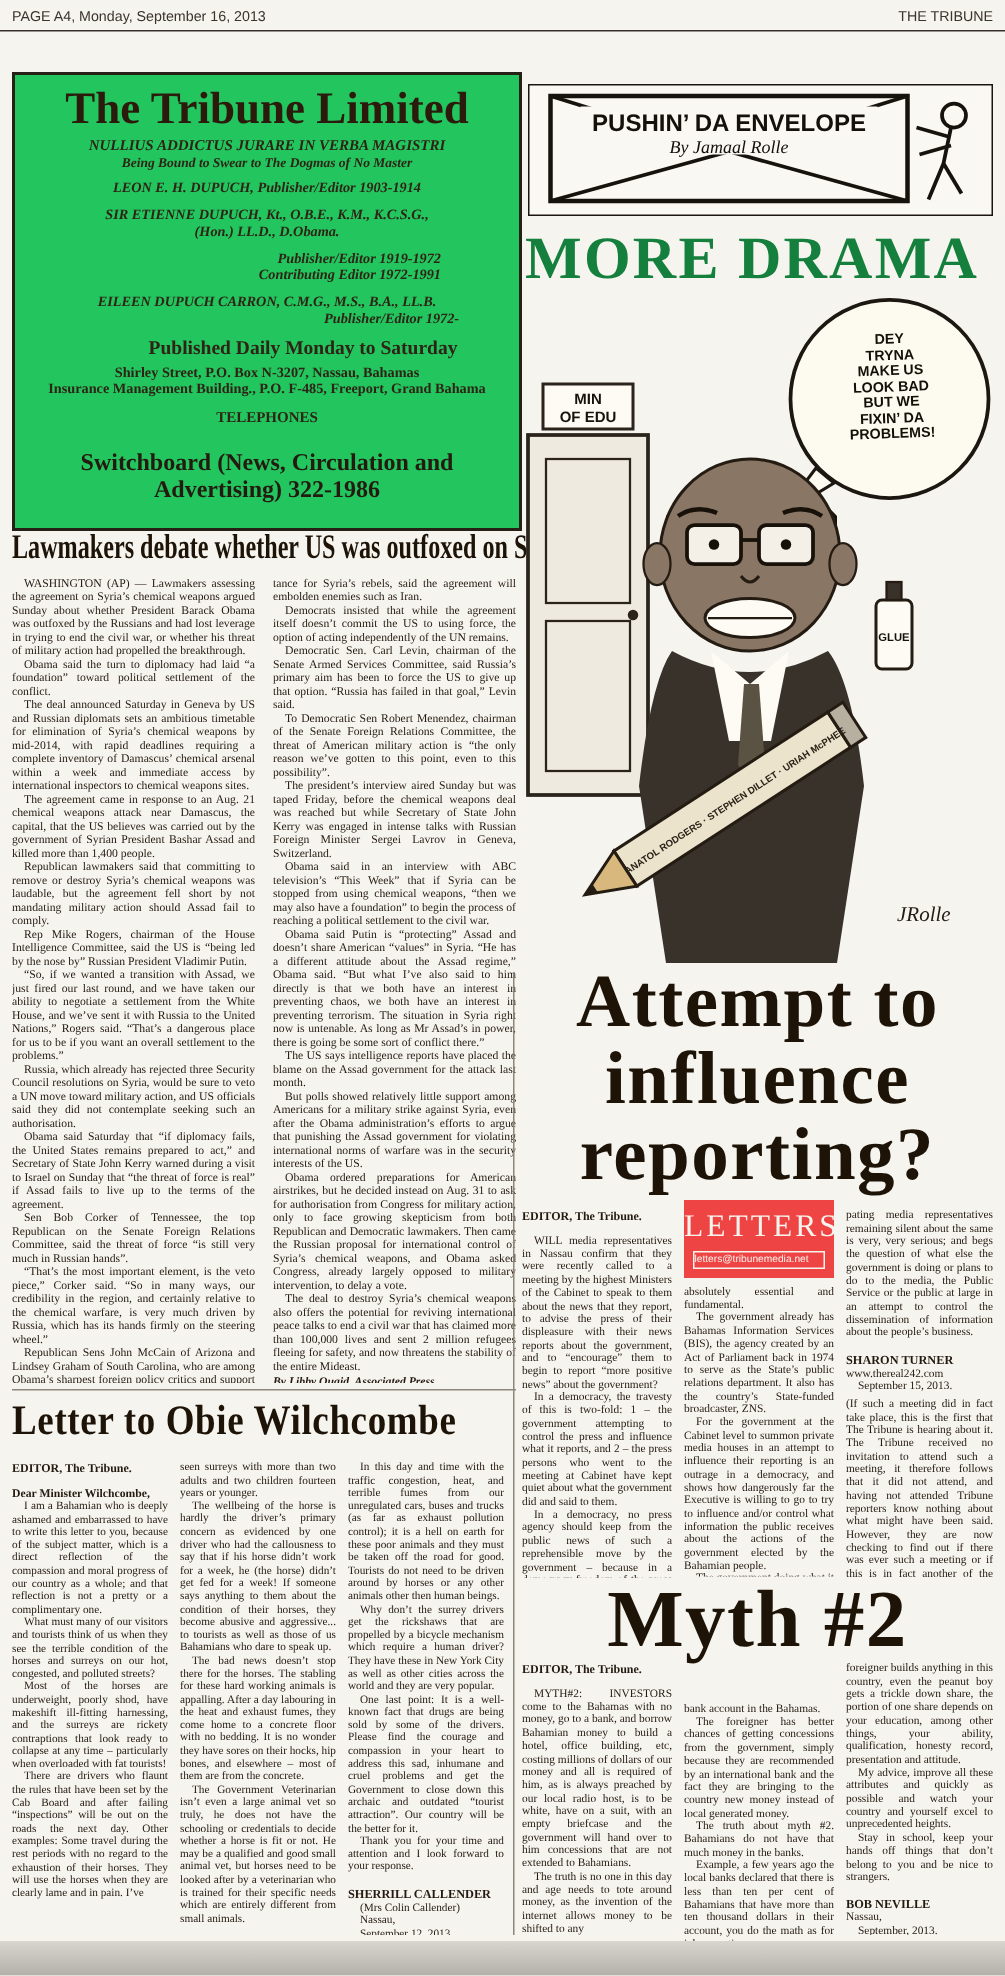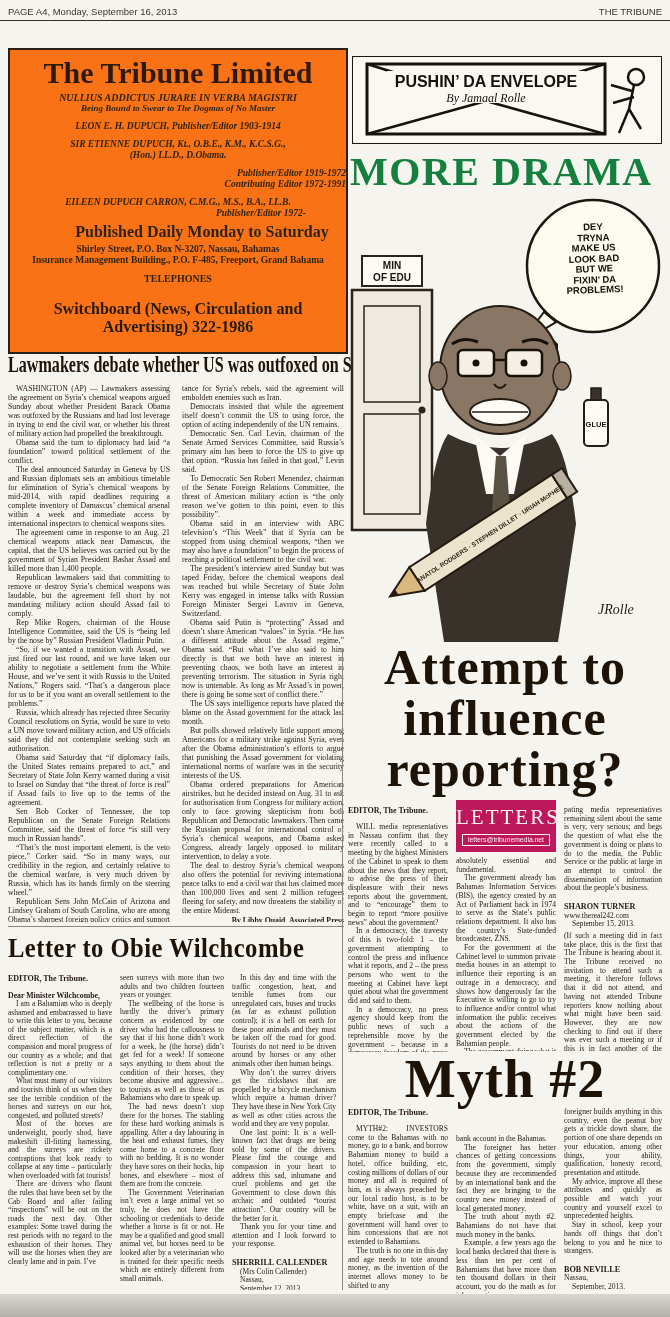--- a/index.html
+++ b/index.html
@@ -5,52 +5,52 @@
   html,body{margin:0;padding:0;background:#dedbd4;}
   .page{position:relative;width:670px;height:1317px;background:#f6f4ef;overflow:hidden;
         font-family:"Liberation Serif",serif;color:#241a10;}
   .abs{position:absolute;}
   
   .pghdr{font-family:"Liberation Sans",sans-serif;font-size:9.5px;color:#3a342c;}
   .toprule{border-top:1.5px solid #35302a;}
   .banner{background:#14110d;color:#f5f2ec;font-family:"Liberation Sans",sans-serif;
           font-weight:bold;font-size:11px;letter-spacing:.6px;text-align:center;line-height:17px;}
   
-  .masthead{border:2px solid #27201६px;border:2px solid #272016;background:#f97316;text-align:center;overflow:hidden;}
+  .masthead{border:2px solid #27201६px;border:2px solid #272016;background:#22c55e;text-align:center;overflow:hidden;}
   .mh-title{font-size:30px;font-weight:bold;color:#2c1a0c;margin:6px 0 2px;}
   .mh-line{font-size:9.5px;font-weight:bold;color:#2e2315;line-height:11px;}
   .it{font-style:italic;}
   .mh-gap{margin-top:7px;}
-  .mh-right{text-align:right;}
+  .mh-right{text-align:right;padding-right:52px;}
   
   .syria-head{font-weight:bold;color:#1d1307;font-size:23px;white-space:nowrap;
               transform:scaleX(.70);transform-origin:left center;}
   .obie-head{font-weight:bold;color:#1d1307;font-size:28px;white-space:nowrap;
              transform:scaleX(.88);transform-origin:left center;letter-spacing:.5px;}
   .attempt-head{font-weight:bold;color:#1d1307;font-size:50px;line-height:51px;
                 text-align:center;white-space:pre-line;letter-spacing:1px;}
   .myth-head{font-weight:bold;color:#1d1307;font-size:54px;text-align:center;letter-spacing:1px;}
   .drama-head{font-weight:bold;color:#15803d;font-size:40px;letter-spacing:1.5px;white-space:nowrap;}
   
   .bodycol{overflow:hidden;}
   .bodycol p{margin:0;text-align:justify;text-indent:8px;}
   .sy p{font-size:7.8px;line-height:9px;}
   .lt p{font-size:7.5px;line-height:8.6px;}
   .rt p{font-size:7.6px;line-height:8.7px;}
   .cont p:first-child{text-indent:0;}
   .edline{font-weight:bold;font-size:8px;margin:0 0 8px;}
   .salut{font-weight:bold;font-size:7.8px;line-height:9px;margin:6px 0 0;}
-  .byline{font-weight:bold;font-size:7.8px;text-align:right;margin-top:1px;}
+  .byline{font-weight:bold;font-style:italic;font-size:7.8px;margin-top:1px;}
   .sig{margin-top:9px;}
   .signame{font-weight:bold;font-size:8.2px;line-height:9.5px;}
   .sigline{font-size:7.6px;line-height:8.7px;}
   .vrule{border-left:1px solid #8d867b;}
   .hrule{border-top:1px solid #8d867b;}
   
-  .lettersbox{background:#be185d;color:#f7f4ee;text-align:center;overflow:hidden;}
+  .lettersbox{background:#ef4444;color:#f7f4ee;overflow:hidden;}
   .lettersbox .lb-title{font-size:21px;letter-spacing:2px;margin-top:5px;font-weight:normal;}
   .lb-emailwrap{margin:4px 6px 0;border:1px solid #f7f4ee;font-family:"Liberation Sans",sans-serif;
                 font-size:6.8px;line-height:10px;}
   
   .stripbox{border:1.5px solid #1a150e;background:#faf8f3;}
   .bubbletext{font-family:"Liberation Sans",sans-serif;font-weight:bold;font-size:9.5px;
               line-height:10.5px;text-align:center;white-space:pre-line;color:#121008;
               transform:rotate(-2deg);}
   .grayfoot{background:linear-gradient(#d9d6d0,#b3b0aa);}
 </style>
@@ -68,21 +68,21 @@
     <div class="mh-title">The Tribune Limited</div>
     <div class="mh-line it" style="font-size:10px;">NULLIUS ADDICTUS JURARE IN VERBA MAGISTRI</div>
     <div class="mh-line it" style="font-size:9px;">Being Bound to Swear to The Dogmas of No Master</div>
     <div class="mh-line it mh-gap">LEON E. H. DUPUCH, Publisher/Editor 1903-1914</div>
     <div class="mh-line it mh-gap">SIR ETIENNE DUPUCH, Kt., O.B.E., K.M., K.C.S.G.,</div>
     <div class="mh-line it">(Hon.) LL.D., D.Obama.</div>
     <div class="mh-line it mh-gap mh-right">Publisher/Editor 1919-1972</div>
     <div class="mh-line it mh-right">Contributing Editor 1972-1991</div>
     <div class="mh-line it mh-gap">EILEEN DUPUCH CARRON, C.M.G., M.S., B.A., LL.B.</div>
     <div class="mh-line it mh-right" style="padding-right:40px;">Publisher/Editor 1972-</div>
-    <div class="mh-line mh-gap" style="font-size:16px;padding-left:48px;">Published Daily Monday to Saturday</div>
+    <div class="mh-line mh-gap" style="font-size:13px;padding-left:48px;">Published Daily Monday to Saturday</div>
     <div class="mh-line mh-gap">Shirley Street, P.O. Box N-3207, Nassau, Bahamas</div>
     <div class="mh-line">Insurance Management Building., P.O. F-485, Freeport, Grand Bahama</div>
     <div class="mh-line mh-gap" style="font-size:10px;">TELEPHONES</div>
     <div style="font-weight:bold;">
         <p>Switchboard (News, Circulation and Advertising) 322-1986</p>
         <p>Advertising Manager - (242) 502-2352</p>
       </div>
 
   </div>
 
@@ -100,22 +100,22 @@
       <p>Sen Bob Corker of Tennessee, the top Republican on the Senate Foreign Relations Committee, said the threat of force “is still very much in Russian hands”.</p>
       <p>“That’s the most important element, is the veto piece,” Corker said. “So in many ways, our credibility in the region, and certainly relative to the chemical warfare, is very much driven by Russia, which has its hands firmly on the steering wheel.”</p>
       <p>Republican Sens John McCain of Arizona and Lindsey Graham of South Carolina, who are among Obama’s sharpest foreign policy critics and support greater US assis-</p>
     </div>
   <div class="abs bodycol sy cont" style="left:182px;top:384px;width:162px;height:538px;">
     <div class="bodycol sy cont">
         <p>tance for Syria’s rebels, said the agreement will embolden enemies such as Iran.</p>
         <p>Democrats insisted that while the agreement itself doesn’t commit the US to using force, the option of acting independently of the UN remains.</p>
         <p>Democratic Sen. Carl Levin, chairman of the Senate Armed Services Committee, said Russia’s primary aim has been to force the US to give up that option. “Russia has failed in that goal,” Levin said.</p>
         <p>To Democratic Sen Robert Menendez, chairman of the Senate Foreign Relations Committee, the threat of American military action is “the only reason we’ve gotten to this point, even to this possibility”.</p>
+        <p>The president’s interview aired Sunday but was taped Friday, before the chemical weapons deal was reached but while Secretary of State John Kerry was engaged in intense talks with Russian Foreign Minister Sergei Lavrov in Geneva, Switzerland.</p>
         <p>Obama said in an interview with ABC television’s “This Week” that if Syria can be stopped from using chemical weapons, “then we may also have a foundation” to begin the process of reaching a political settlement to the civil war.</p>
-        <p>The president’s interview aired Sunday but was taped Friday, before the chemical weapons deal was reached but while Secretary of State John Kerry was engaged in intense talks with Russian Foreign Minister Sergei Lavrov in Geneva, Switzerland.</p>
         <p>Obama said Putin is “protecting” Assad and doesn’t share American “values” in Syria. “He has a different attitude about the Assad regime,” Obama said. “But what I’ve also said to him directly is that we both have an interest in preventing chaos, we both have an interest in preventing terrorism. The situation in Syria right now is untenable. As long as Mr Assad’s in power, there is going be some sort of conflict there.”</p>
         <p>The US says intelligence reports have placed the blame on the Assad government for the attack last month.</p>
         <p>But polls showed relatively little support among Americans for a military strike against Syria, even after the Obama administration’s efforts to argue that punishing the Assad government for violating international norms of warfare was in the security interests of the US.</p>
         <p>Obama ordered preparations for American airstrikes, but he decided instead on Aug. 31 to ask for authorisation from Congress for military action, only to face growing skepticism from both Republican and Democratic lawmakers. Then came the Russian proposal for international control of Syria’s chemical weapons, and Obama asked Congress, already largely opposed to military intervention, to delay a vote.</p>
         <p>The deal to destroy Syria’s chemical weapons also offers the potential for reviving international peace talks to end a civil war that has claimed more than 100,000 lives and sent 2 million refugees fleeing for safety, and now threatens the stability of the entire Mideast.</p>
       </div>
     <div class="byline">By Libby Quaid, Associated Press</div>
   </div>
   <div class="abs hrule" style="left:8px;top:926px;width:336px;"></div>
 

